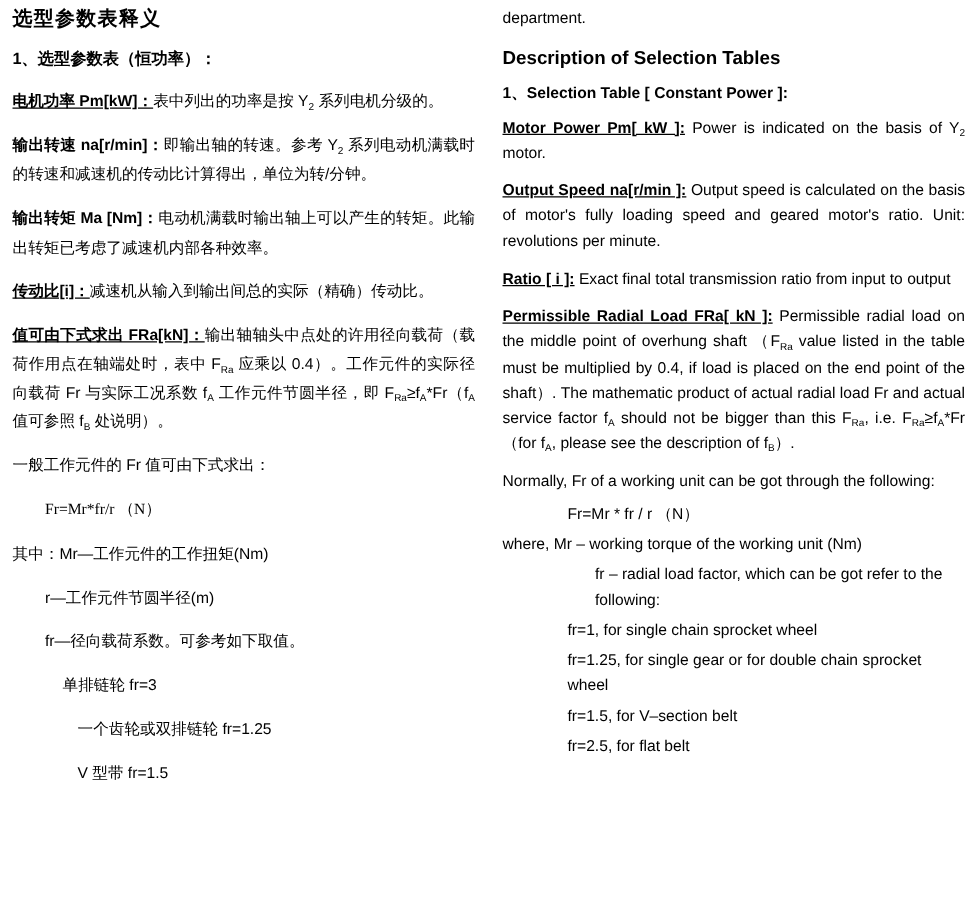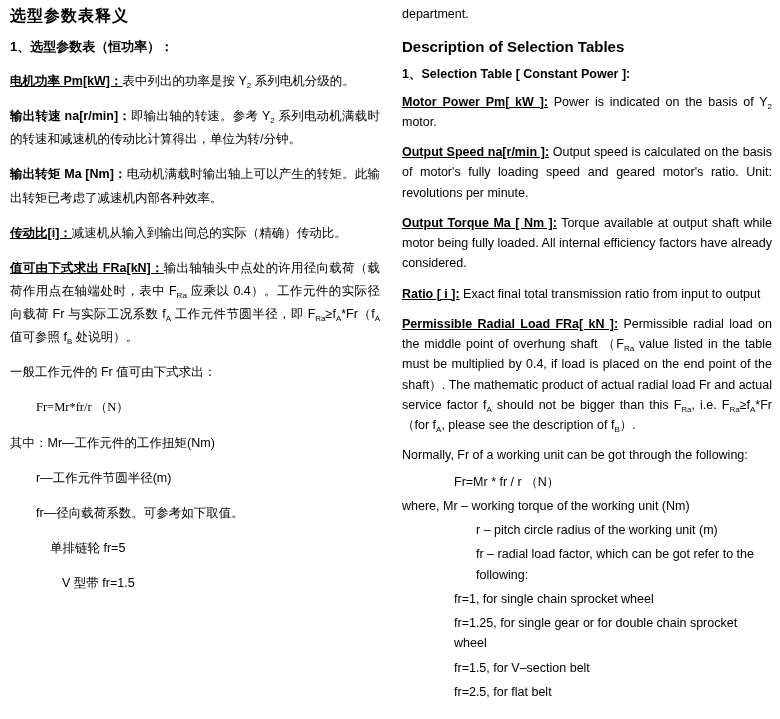--- a/index.html
+++ b/index.html
@@ -150,22 +150,23 @@
       <p class="cn-para">一般工作元件的 Fr 值可由下式求出：</p>
 
       <p class="cn-para indent1 mono-ish">Fr=Mr*fr/r          （N）</p>
 
       <p class="cn-para">其中：Mr—工作元件的工作扭矩(Nm)</p>
 
       <p class="cn-para indent1">r—工作元件节圆半径(m)</p>
 
       <p class="cn-para indent1">fr—径向载荷系数。可参考如下取值。</p>
 
-      <p class="cn-para indent2">单排链轮 fr=5</p>
-
+      <p class="cn-para indent2">单排链轮 fr=3</p>
+
+      <p class="cn-para indent3">一个齿轮或双排链轮 fr=1.25</p>
 
       <p class="cn-para indent3">V 型带        fr=1.5</p>
 
     </div>
 
     <div class="col-right">
 
       <p class="en-top">department.</p>
 
       <h2 class="en-title">Description of Selection Tables</h2>
@@ -173,39 +174,35 @@
       <p class="en-sub">1、Selection Table [ Constant Power ]:</p>
 
       <p class="en-para gap">
         <span class="u">Motor Power Pm[ kW ]:</span><span> Power is indicated on the basis of Y</span><sub>2</sub><span> motor.</span>
       </p>
 
       <p class="en-para gap">
         <span class="u">Output Speed na[r/min ]:</span><span> Output speed is calculated on the basis of motor's fully loading speed and geared motor's ratio. Unit: revolutions per minute.</span>
       </p>
 
-      <p class="en-para gap">
-        <span class="u">Output Torque Ma [ Nm ]:</span><span> Torque available at output shaft while motor being fully loaded. All internal efficiency factors have already considered.</span>
-      </p>
 
       <p class="en-para gap">
         <span class="u">Ratio  [ i ]:</span><span> Exact final total transmission ratio from input to output</span>
       </p>
 
       <p class="en-para gap">
         <span class="u">Permissible Radial Load FRa[ kN ]:</span><span> Permissible radial load on the middle point of overhung shaft （F</span><sub>Ra</sub><span> value listed in the table must be multiplied by 0.4, if load is placed on the end point of the shaft）. The mathematic product of actual radial load Fr and actual service factor f</span><sub>A</sub><span> should not be bigger than this F</span><sub>Ra</sub><span>, i.e. F</span><sub>Ra</sub><span>≥f</span><sub>A</sub><span>*Fr （for f</span><sub>A</sub><span>, please see the description of f</span><sub>B</sub><span>）.</span>
       </p>
 
       <p class="en-para">Normally, Fr of a working unit can be got through the following:</p>
 
       <p class="en-line ind-a">Fr=Mr * fr / r （N）</p>
 
       <p class="en-line">where,   Mr – working torque of the working unit (Nm)</p>
 
-      <p class="en-line ind-b">r – pitch circle radius of the working unit (m)</p>
 
       <p class="en-line ind-b">fr – radial load factor, which can be got refer to the following:</p>
 
       <p class="en-line ind-a">fr=1, for single chain sprocket wheel</p>
 
       <p class="en-line ind-a">fr=1.25, for single gear or for double chain sprocket wheel</p>
 
       <p class="en-line ind-a">fr=1.5, for V–section belt</p>
 
       <p class="en-line ind-a">fr=2.5, for flat belt</p>

